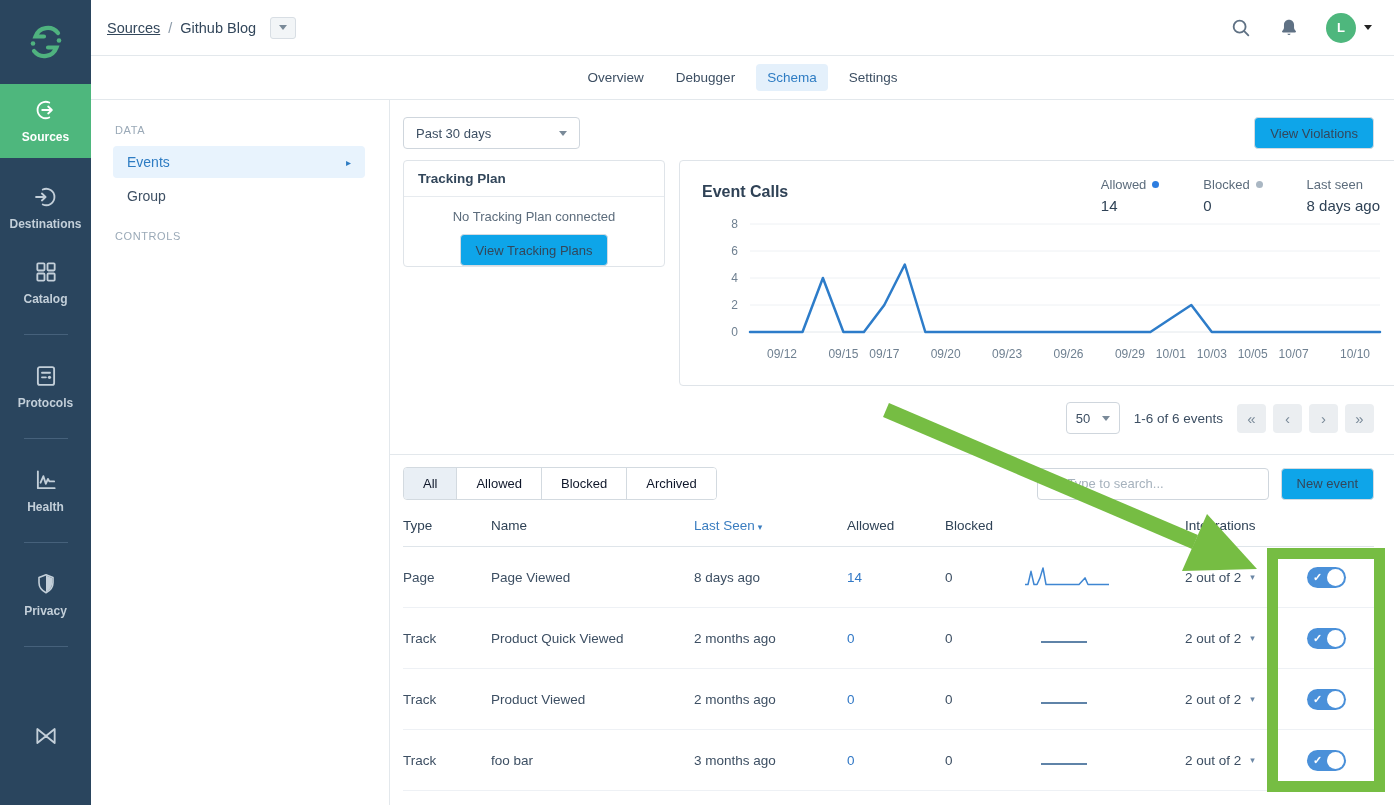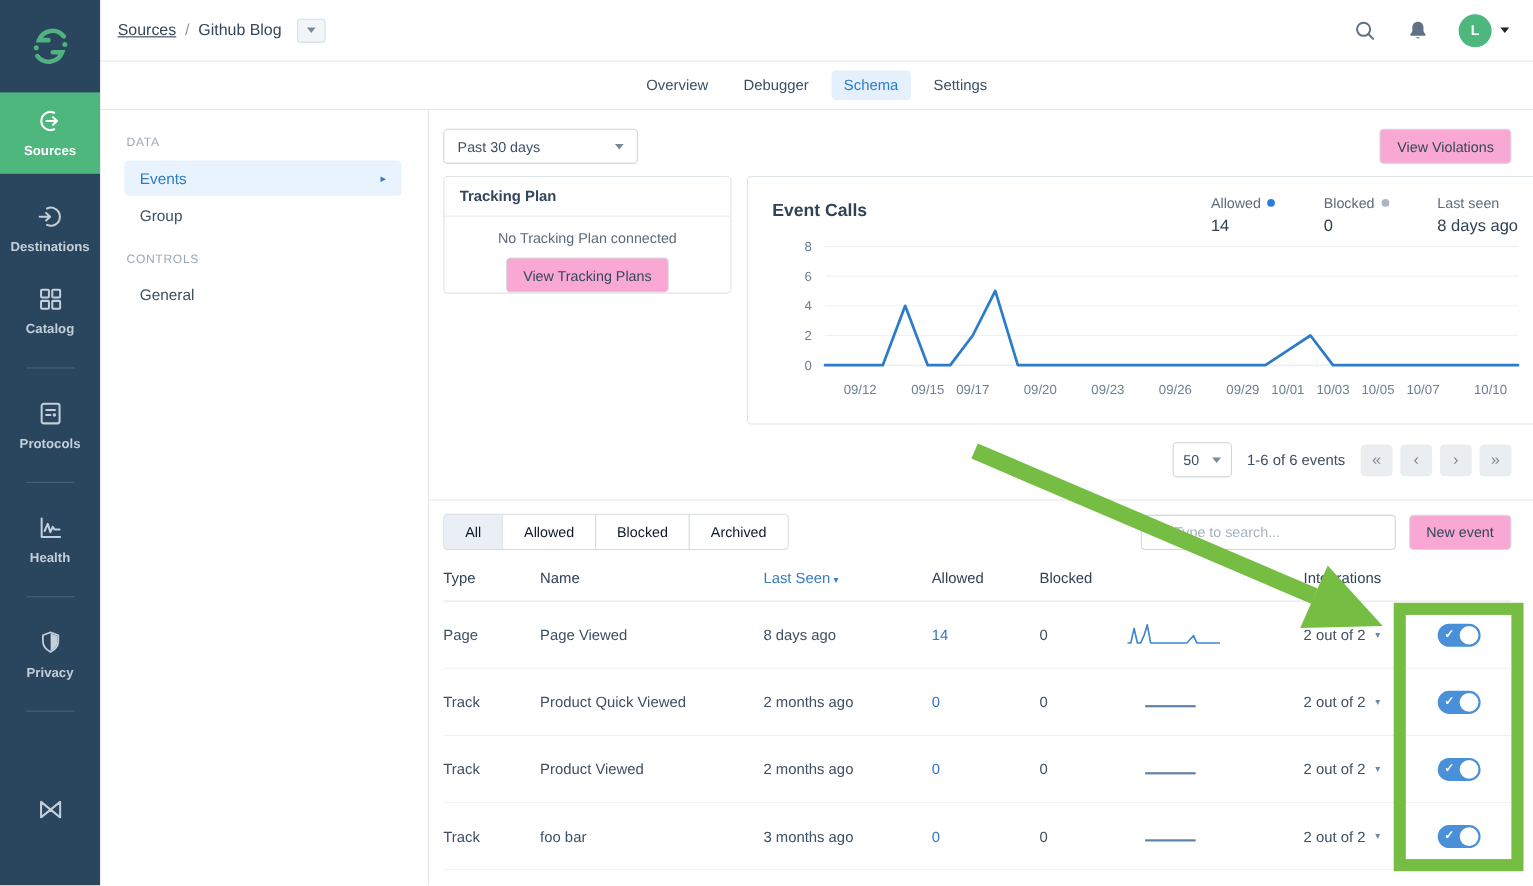--- a/index.html
+++ b/index.html
@@ -41,21 +41,21 @@
   .subnav-heading:first-child { margin-top:0; }
   .subnav-item { display:flex; align-items:center; justify-content:space-between; font-size:14px; color:#3d4f63; padding:8px 14px; border-radius:4px; cursor:pointer; margin-bottom:2px; }
   .subnav-item.active { background:#e8f3fd; color:#2e7cc3; }
   .subnav-item .item-caret { font-size:10px; color:#2e7cc3; }
 
   .main-panel { flex:1; min-width:0; padding:17px 20px 0 13px; display:flex; flex-direction:column; }
   .toolbar-row { display:flex; justify-content:space-between; }
   .select { height:32px; background:#fff; border:1px solid #cfd6dd; border-radius:4px; display:flex; align-items:center; justify-content:space-between; padding:0 12px; font-size:13px; color:#3d4f63; cursor:pointer; font-family:inherit; }
   .select.time { width:177px; }
   .select.small { width:54px; padding:0 9px; }
-  .btn { height:32px; background:#f9a8d4; border:1px solid #d5dbe1; border-radius:4px; padding:0 15px; font-size:13px; color:#33475b; cursor:pointer; font-family:inherit; }
+  .btn { height:32px; background:#0ea5e9; border:1px solid #d5dbe1; border-radius:4px; padding:0 15px; font-size:13px; color:#33475b; cursor:pointer; font-family:inherit; }
 
   .cards-row { display:flex; gap:14px; margin-top:11px; }
   .card { border:1px solid #dfe4e9; border-radius:4px; background:#fff; }
   .tracking-card { width:262px; height:107px; flex-shrink:0; }
   .card-hd { padding:10px 14px; font-size:13.5px; font-weight:bold; color:#33475b; border-bottom:1px solid #e7ebef; }
   .card-bd { text-align:center; padding-top:12px; }
   .card-bd .muted { font-size:13px; color:#5c6c7c; margin-bottom:10px; }
   .chart-card { flex:1; height:226px; padding:16px 10px 0 22px; }
   .chart-head { display:flex; align-items:flex-start; justify-content:space-between; padding-right:14px; }
   .chart-title { font-size:16px; color:#2f4256; font-weight:bold; padding-top:6px; }
@@ -225,23 +225,20 @@
       <aside class="subnav">
           <div class="subnav-heading">DATA</div>
           <div class="subnav-item active">
             <span>Events</span>
             <span class="item-caret">▸</span>
           </div>
           <div class="subnav-item">
             <span>Group</span>
           </div>
           <div class="subnav-heading">CONTROLS</div>
-          <div class="subnav-item">
-            <span>General</span>
-          </div>
         </aside>
 
       <section class="main-panel">
 
         <div class="toolbar-row">
           <button class="select time">
             <span>Past 30 days</span>
             <span class="caret"></span>
           </button>
           <button class="btn">View Violations</button>

